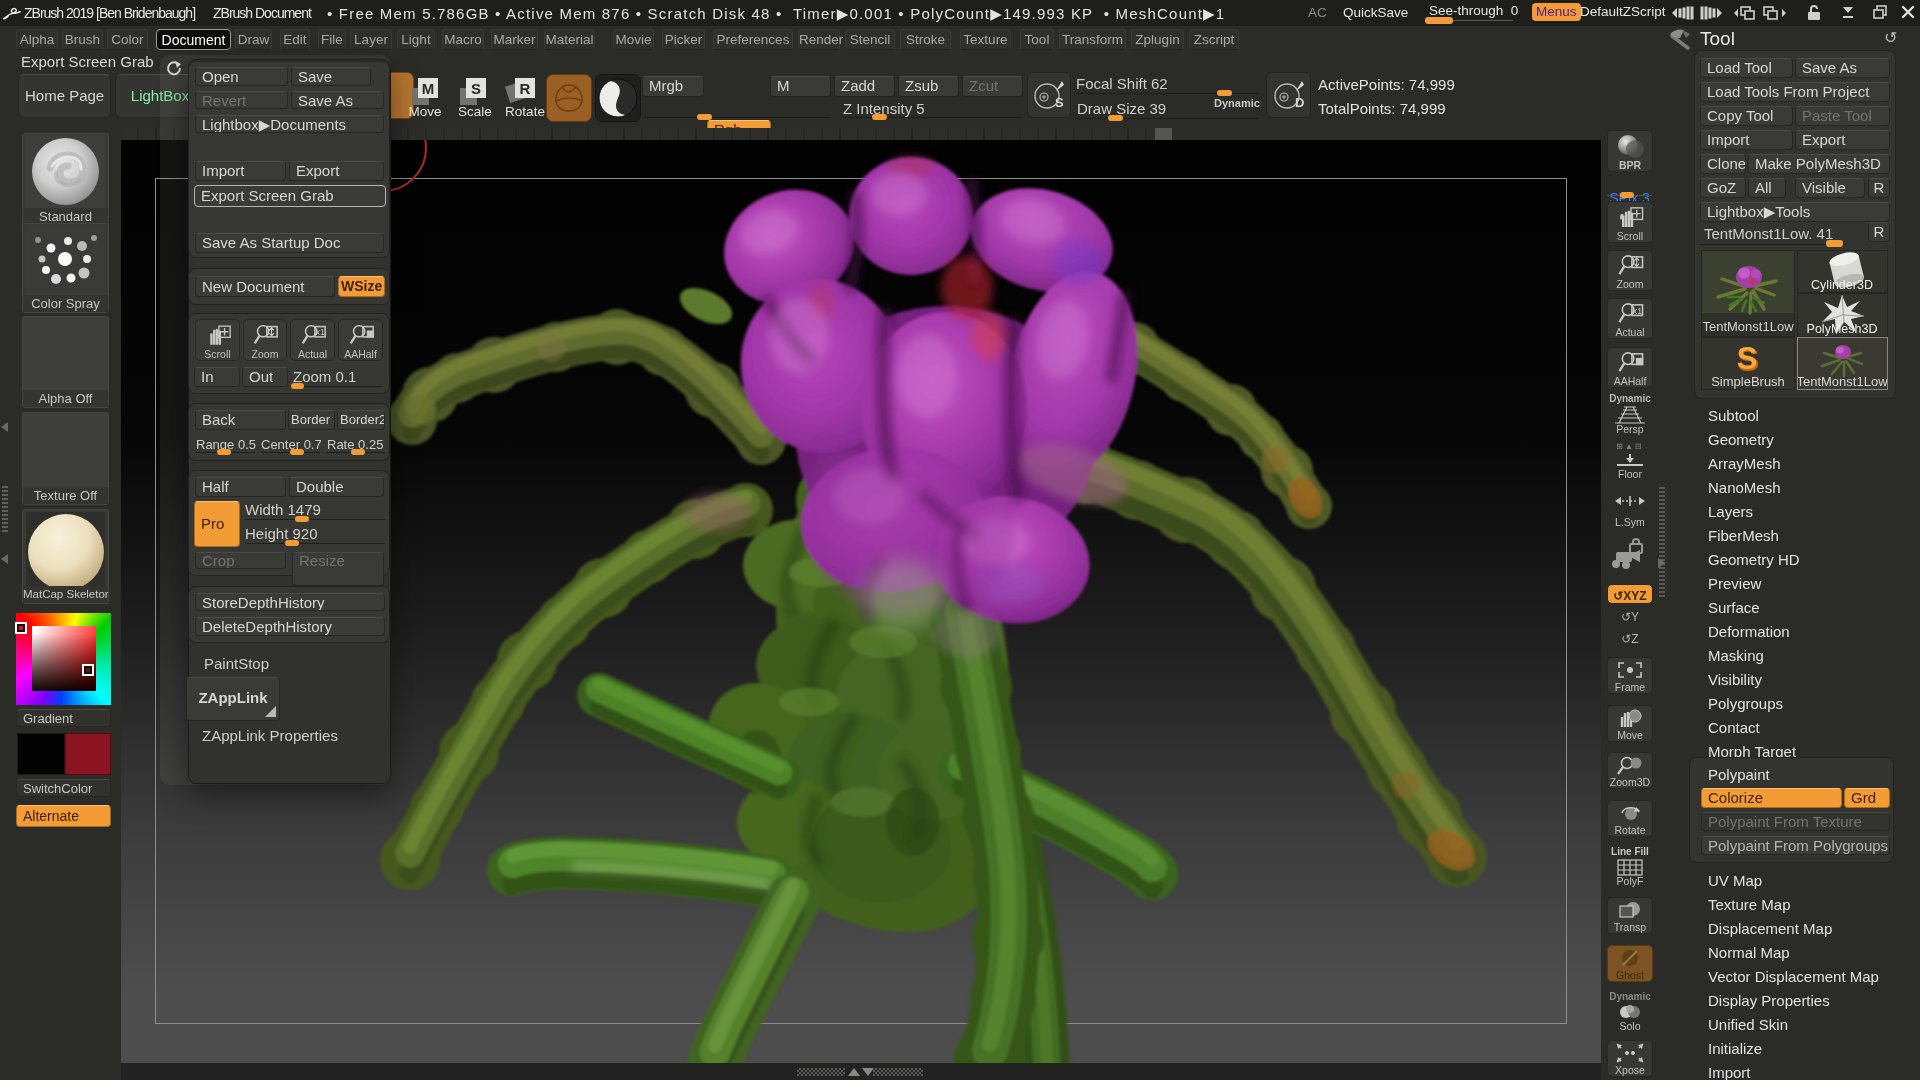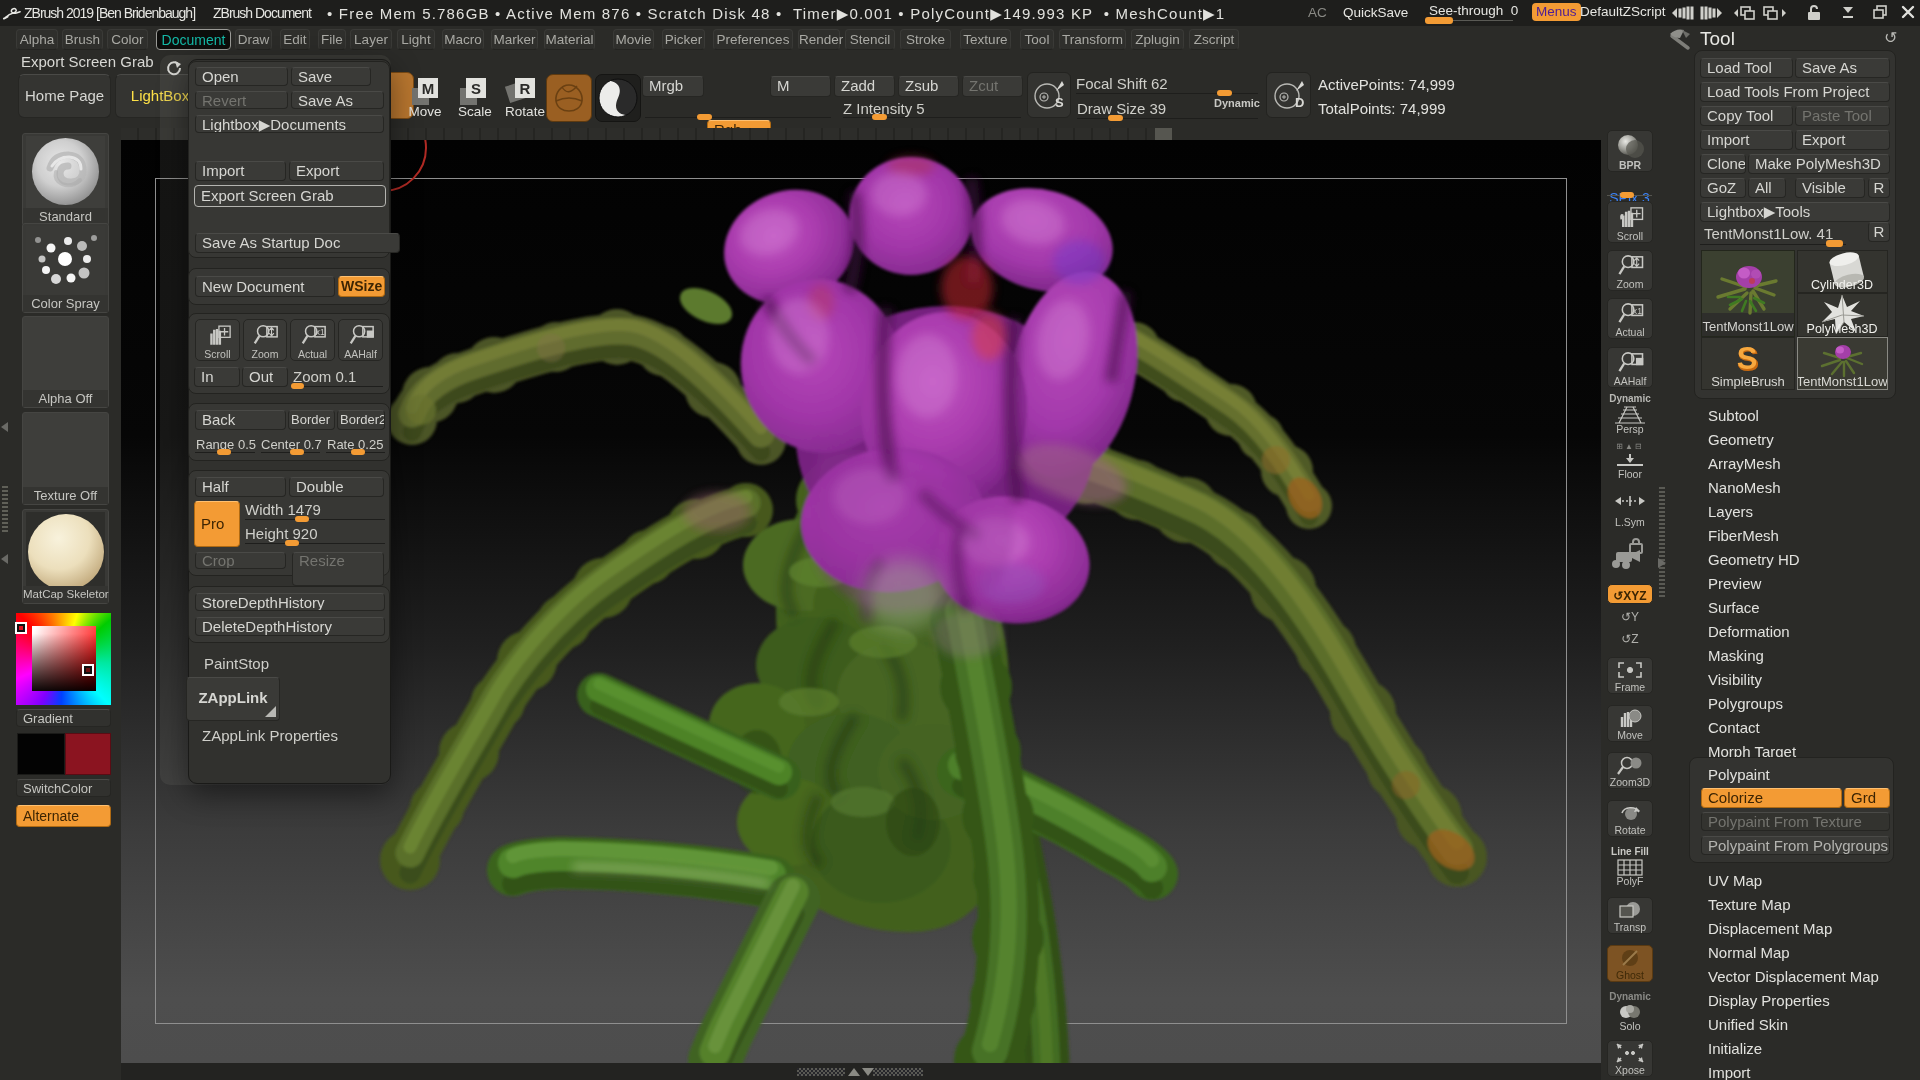--- a/index.html
+++ b/index.html
@@ -7,21 +7,21 @@
   *{box-sizing:border-box;}
   .abs{position:absolute;}
   #page{position:relative;width:1920px;height:1080px;background:#2b2b28;color:#ddd;}
   
   #titlebar{left:0;top:0;width:1920px;height:26px;background:#1e1e1c;color:#e6e6e2;font-size:14px;}
   #titlebar .t{position:absolute;top:5px;white-space:nowrap;letter-spacing:-1px;}
   
   #menubar{left:0;top:26px;width:1920px;height:26px;background:#2b2b28;}
   .menuitem{position:absolute;top:3px;height:21px;line-height:20px;color:#a9a9a4;text-align:center;
     font-size:13.5px;background:#2f2f2c;border:1px solid #3a3a37;border-bottom-color:#242421;border-radius:4px;}
-  .menusel{background:#0d0d0b;border:1px solid #9a9a96;color:#14b8a6;}
+  .menusel{background:#0d0d0b;border:1px solid #9a9a96;color:#ffffff;}
   
   .btn{position:absolute;background:#3a3a37;border:1px solid #262623;border-top-color:#4a4a47;
     border-radius:4px;color:#d6d6d2;font-size:15px;line-height:17px;padding:0 6px;white-space:nowrap;overflow:hidden;}
   .btn.dis{color:#74746f;}
   .orange{background:#f39b34;color:#3c2403;border:1px solid #b06a12;border-top-color:#ffc070;}
   .lbl{position:absolute;color:#cfcfca;font-size:15px;white-space:nowrap;}
   
   .track{position:absolute;height:1px;background:#6a6a63;border-bottom:1px solid #1e1e1c;}
   .handle{position:absolute;width:15px;height:6px;border-radius:3px;background:#f39b34;}
   
@@ -125,21 +125,21 @@
     <span class="menuitem" style="left:960px;width:51px;">Texture</span>
     <span class="menuitem" style="left:1020px;width:34px;">Tool</span>
     <span class="menuitem" style="left:1059px;width:67px;">Transform</span>
     <span class="menuitem" style="left:1131px;width:53px;">Zplugin</span>
     <span class="menuitem" style="left:1189px;width:50px;">Zscript</span>
   </div>
 
   <div class="abs" id="toolbar" style="left:0;top:52px;width:1920px;height:88px;">
     <span class="lbl" style="left:21px;top:1px;color:#d8d8d4;">Export Screen Grab</span>
     <div class="btn" style="left:18px;top:22px;width:93px;height:44px;border-radius:6px;line-height:42px;text-align:center;background:#343431;">Home Page</div>
-    <div class="btn" style="left:115px;top:22px;width:90px;height:44px;border-radius:6px;line-height:42px;text-align:center;background:#343431;color:#fde047;">LightBox</div>
+    <div class="btn" style="left:115px;top:22px;width:90px;height:44px;border-radius:6px;line-height:42px;text-align:center;background:#343431;color:#86efac;">LightBox</div>
     <div class="btn" style="left:362px;top:20px;width:52px;height:47px;border-radius:7px;background:#b8762f;border:1px solid #7a4a14;"></div>
 
     <svg class="abs" style="left:406px;top:24px;" width="140" height="42" viewBox="0 0 140 42">
       <g>
         <rect x="6" y="12" width="17" height="17" fill="#73736f"></rect>
         <rect x="12" y="2" width="20" height="20" fill="#e2e2de"></rect>
         <text x="22" y="18" font-size="15" font-weight="bold" fill="#2a2a28" text-anchor="middle">M</text>
         <text x="19" y="40" font-size="13.5" fill="#e2e2de" text-anchor="middle">Move</text>
       </g>
       <g transform="translate(48,0)">
@@ -831,21 +831,21 @@
 
     <div class="grp" style="left:28px;top:6px;width:202px;height:197px;"></div>
     <div class="btn" style="left:35px;top:12px;width:93px;height:19px;">Open</div>
     <div class="btn" style="left:131px;top:12px;width:80px;height:19px;">Save</div>
     <div class="btn dis" style="left:35px;top:36px;width:93px;height:18px;">Revert</div>
     <div class="btn" style="left:131px;top:36px;width:93px;height:18px;">Save As</div>
     <div class="btn" style="left:35px;top:60px;width:189px;height:18px;">Lightbox▶Documents</div>
     <div class="btn" style="left:35px;top:106px;width:91px;height:20px;">Import</div>
     <div class="btn" style="left:129px;top:106px;width:95px;height:20px;">Export</div>
     <div class="btn" style="left:34px;top:130px;width:192px;height:22px;border:1px solid #b4b4b0;line-height:20px;">Export Screen Grab</div>
-    <div class="btn" style="left:35px;top:178px;width:205px;height:20px;">Save As Startup Doc</div>
+    <div class="btn" style="left:35px;top:178px;width:189px;height:20px;">Save As Startup Doc</div>
 
     <div class="grp" style="left:28px;top:213px;width:202px;height:37px;"></div>
     <div class="btn" style="left:35px;top:221px;width:140px;height:21px;line-height:19px;">New Document</div>
     <div class="btn orange" style="left:178px;top:221px;width:47px;height:21px;line-height:19px;font-weight:bold;padding:0 2px;font-size:14px;">WSize</div>
 
     <div class="grp" style="left:28px;top:258px;width:202px;height:81px;"></div>
     <div class="sq" style="left:35px;top:264px;width:45px;height:42px;background:#3a3a37;">
       <svg width="28" height="26" viewBox="0 0 30 27">
           <g stroke="#c8c8c4" fill="#c8c8c4">
             <path d="M8 24 V12 M11 24 V8 M14 24 V7 M17 24 V9" stroke-width="2.6"></path>

